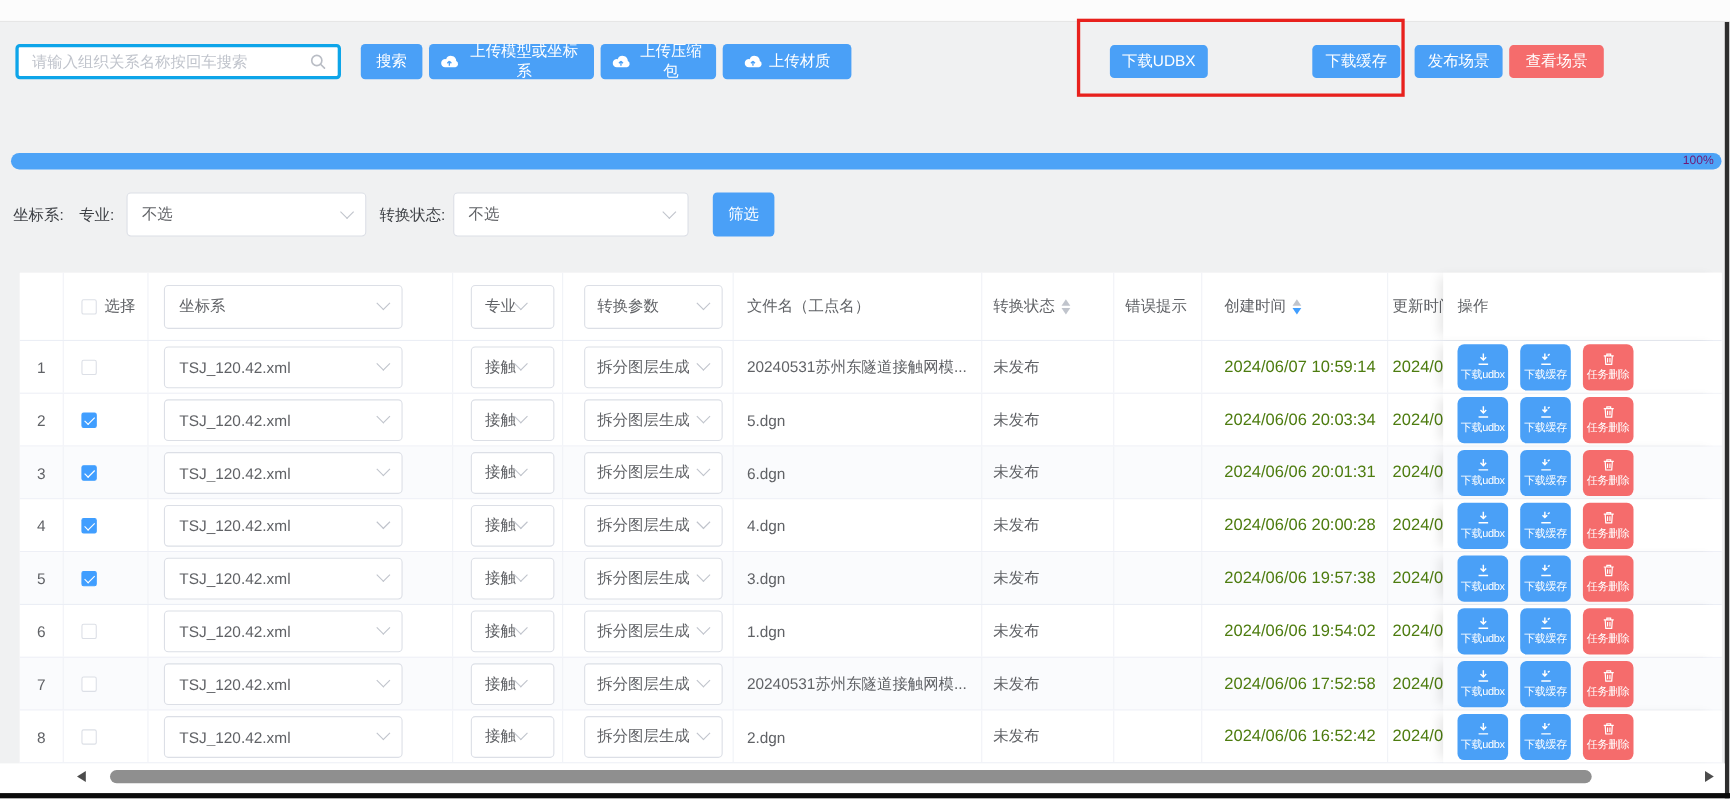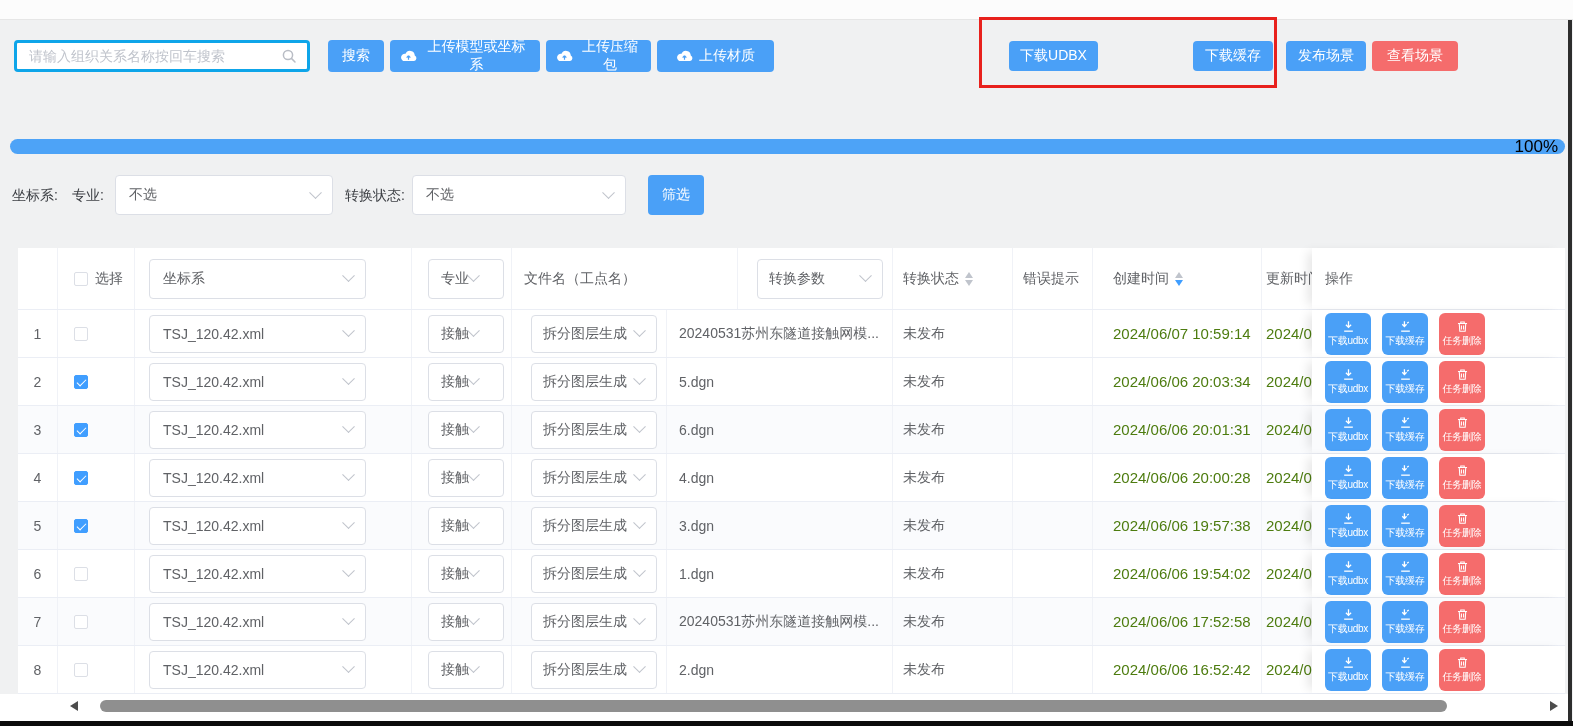--- a/index.html
+++ b/index.html
@@ -23,21 +23,21 @@
   .search-box .mag { width:16px; height:16px; margin-right:10px; flex:none; }
 
   .btn { position:absolute; height:32px; border:none; border-radius:4px; background:#4aa0f7; color:#fff; font-size:14px; font-family:inherit; cursor:pointer; display:flex; align-items:center; justify-content:center; gap:6px; padding:0 10px; }
   .btn.red { background:#f56c6c; }
   .cloud { width:17px; height:12px; flex:none; }
 
   .annotation-box { position:absolute; left:979px; top:17px; width:298px; height:71px; border:3px solid #e8211d; pointer-events:none; z-index:5; }
 
   
   .progress { position:absolute; left:10px; top:139px; width:1555px; height:15px; background:#4da3f7; border-radius:8px; display:flex; align-items:center; justify-content:flex-end; }
-  .progress span { color:#000000; font-size:17px; padding-right:7px; line-height:15px; }
+  .progress span { color:#701a75; font-size:11px; padding-right:7px; line-height:15px; }
 
   
   .filter-label { position:absolute; top:175px; height:40px; line-height:40px; color:#3c3f44; font-size:14px; }
   .select { background:#fff; border:1px solid #dcdfe6; border-radius:4px; display:flex; align-items:center; cursor:pointer; }
   .select .val { flex:1; padding-left:13px; color:#606266; white-space:nowrap; overflow:hidden; }
   .chev { width:9px; height:9px; border-right:1.6px solid #c0c4cc; border-bottom:1.6px solid #c0c4cc; transform:rotate(45deg) translate(-2px,-2px); margin-right:12px; flex:none; }
   .f-select { position:absolute; top:175px; height:40px; }
   .filter-btn { position:absolute; left:648px; top:175px; width:56px; height:40px; font-size:14px; }
 
   
@@ -160,27 +160,27 @@
         <span class="val">坐标系</span>
         <i class="chev"></i>
       </div>
     </div>
     <div class="cell c3">
       <div class="select hdr-select sel-major">
         <span class="val">专业</span>
         <i class="chev"></i>
       </div>
     </div>
-    <div class="cell c5">文件名（工点名）</div>
     <div class="cell c4">
       <div class="select hdr-select sel-param">
         <span class="val">转换参数</span>
         <i class="chev"></i>
       </div>
     </div>
+    <div class="cell c5">文件名（工点名）</div>
     <div class="cell c6">
       <span>转换状态</span>
       <span class="sort">
           <i class="up"></i>
           <i class="down"></i>
         </span>
     </div>
     <div class="cell c7">错误提示</div>
     <div class="cell c8">
       <span>创建时间</span>

